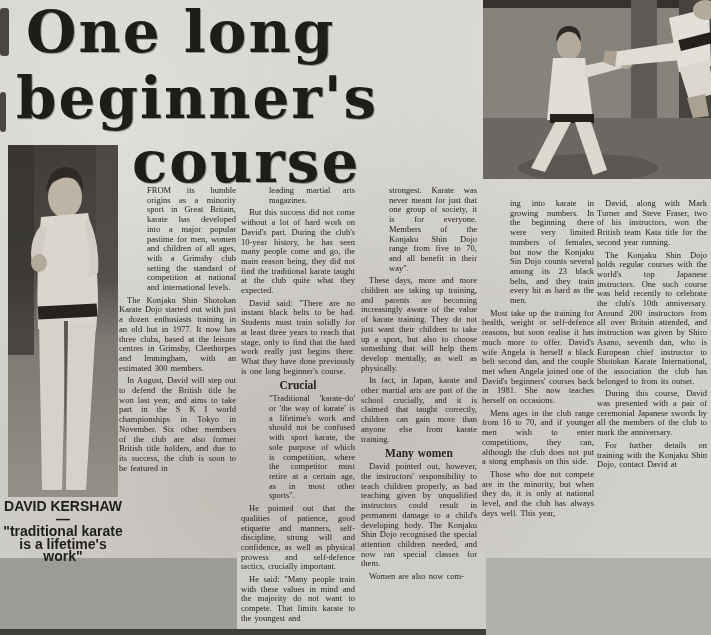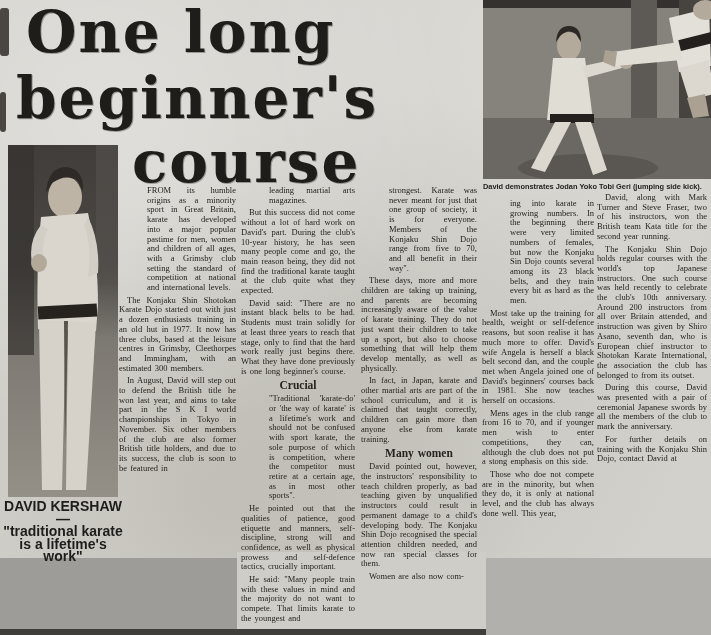--- a/index.html
+++ b/index.html
@@ -39,21 +39,21 @@
   .col{position:absolute;text-align:justify;font-size:8.5px;line-height:9.7px;
        color:#26231f;overflow:hidden;word-spacing:1px;}
   .col p{margin:0 0 3px 0;text-indent:8px;}
   .col p.noindent{text-indent:0;padding-left:28px;}
   .col .subhead{font-weight:700;text-align:center;font-size:11.5px;line-height:13px;
        margin:3px 0 2px 0;text-indent:0;}
   .col-1{left:119px;top:186px;width:117px;height:374px;}
   .col-2{left:241px;top:186px;width:114px;height:446px;}
   .col-3{left:361px;top:186px;width:116px;height:446px;}
   .col-4{left:482px;top:199px;width:112px;height:362px;}
-  .col-5{left:597px;top:193px;width:110px;height:362px;}
+  .col-5{left:597px;top:199px;width:110px;height:362px;}
 </style>
 </head>
 <body>
 
 <div class="page">
 
   <div class="paper paper-main"></div>
   <div class="paper paper-bottom"></div>
   <div class="bg-right-bottom"></div>
   <div class="bottom-edge"></div>
@@ -120,52 +120,51 @@
       <path d="M186,18 L226,8 L228,66 L196,72 Z" fill="#e3e0d9"></path>
       <ellipse cx="222" cy="10" rx="12" ry="10" fill="#b3aa9b"></ellipse>
       <path d="M130,52 L196,42 L199,60 L133,66 Z" fill="#e0ddd5"></path>
       <path d="M122,50 L134,52 L132,67 L120,62 Z" fill="#aaa192"></path>
       <path d="M196,68 L226,60 L231,94 L206,100 Z" fill="#dcd8d0"></path>
       <path d="M204,98 L222,94 L226,116 L210,118 Z" fill="#aaa192"></path>
       <rect x="196" y="36" width="34" height="11" fill="#23201d" transform="rotate(-14 213 41)"></rect>
     </svg>
   </div>
 
-  <div class="caption-right">David demonstrates Jodan Yoko Tobi Geri (jumping side kick).</div>
 
   <div class="col col-1">
     <p class="noindent">FROM its humble origins as a minority sport in Great Britain, karate has developed into a major popular pastime for men, women and children of all ages, with a Grimsby club setting the standard of competition at national and international levels.</p>
     <p>The Konjaku Shin Shotokan Karate Dojo started out with just a dozen enthusiasts training in an old hut in 1977. It now has three clubs, based at the leisure centres in Grimsby, Cleethorpes and Immingham, with an estimated 300 members.</p>
     <p>In August, David will step out to defend the British title he won last year, and aims to take part in the S K I world championships in Tokyo in November. Six other members of the club are also former British title holders, and due to its success, the club is soon to be featured in</p>
   </div>
 
   <div class="col col-2">
     <p class="noindent">leading martial arts magazines.</p>
     <p>But this success did not come without a lot of hard work on David's part. During the club's 10-year history, he has seen many people come and go, the main reason being, they did not find the traditional karate taught at the club quite what they expected.</p>
     <p>David said: "There are no instant black belts to be had. Students must train solidly for at least three years to reach that stage, only to find that the hard work really just begins there. What they have done previously is one long beginner's course.</p>
     <div class="subhead">Crucial</div>
     <p class="noindent">"Traditional 'karate-do' or 'the way of karate' is a lifetime's work and should not be confused with sport karate, the sole purpose of which is competition, where the competitor must retire at a certain age, as in most other sports".</p>
     <p>He pointed out that the qualities of patience, good etiquette and manners, self-discipline, strong will and confidence, as well as physical prowess and self-defence tactics, crucially important.</p>
     <p>He said: "Many people train with these values in mind and the majority do not want to compete. That limits karate to the youngest and</p>
   </div>
 
   <div class="col col-3">
     <p class="noindent">strongest. Karate was never meant for just that one group of society, it is for everyone. Members of the Konjaku Shin Dojo range from five to 70, and all benefit in their way".</p>
     <p>These days, more and more children are taking up training, and parents are becoming increasingly aware of the value of karate training. They do not just want their children to take up a sport, but also to choose something that will help them develop mentally, as well as physically.</p>
-    <p>In fact, in Japan, karate and other martial arts are part of the school curriculum, and it is claimed that taught correctly, children can gain more than anyone else from karate training.</p>
+    <p>In fact, in Japan, karate and other martial arts are part of the school crucially, and it is claimed that taught correctly, children can gain more than anyone else from karate training.</p>
     <div class="subhead">Many women</div>
     <p>David pointed out, however, the instructors' responsibility to teach children properly, as bad teaching given by unqualified instructors could result in permanent damage to a child's developing body. The Konjaku Shin Dojo recognised the special attention children needed, and now ran special classes for them.</p>
     <p>Women are also now com-</p>
   </div>
 
   <div class="col col-4">
     <p class="noindent">ing into karate in growing numbers. In the beginning there were very limited numbers of females, but now the Konjaku Sin Dojo counts several among its 23 black belts, and they train every bit as hard as the men.</p>
     <p>Most take up the training for health, weight or self-defence reasons, but soon realise it has much more to offer. David's wife Angela is herself a black belt second dan, and the couple met when Angela joined one of David's beginners' courses back in 1981. She now teaches herself on occasions.</p>
     <p>Mens ages in the club range from 16 to 70, and if younger men wish to enter competitions, they can, although the club does not put a stong emphasis on this side.</p>
-    <p>Those who doe not compete are in the minority, but when they do, it is only at national level, and the club has always done well. This year,</p>
+    <p>Those who doe not compete are in the minority, but when they do, it is only at national level, and the club has always days well. This year,</p>
   </div>
 
   <div class="col col-5">
     <p>David, along with Mark Turner and Steve Fraser, two of his instructors, won the British team Kata title for the second year running.</p>
     <p>The Konjaku Shin Dojo holds regular courses with the world's top Japanese instructors. One such course was held recently to celebrate the club's 10th anniversary. Around 200 instructors from all over Britain attended, and instruction was given by Shiro Asano, seventh dan, who is European chief instructor to Shotokan Karate International, the association the club has belonged to from its outset.</p>
     <p>During this course, David was presented with a pair of ceremonial Japanese swords by all the members of the club to mark the anniversary.</p>
     <p>For further details on training with the Konjaku Shin Dojo, contact David at</p>
   </div>
 
 </div>

